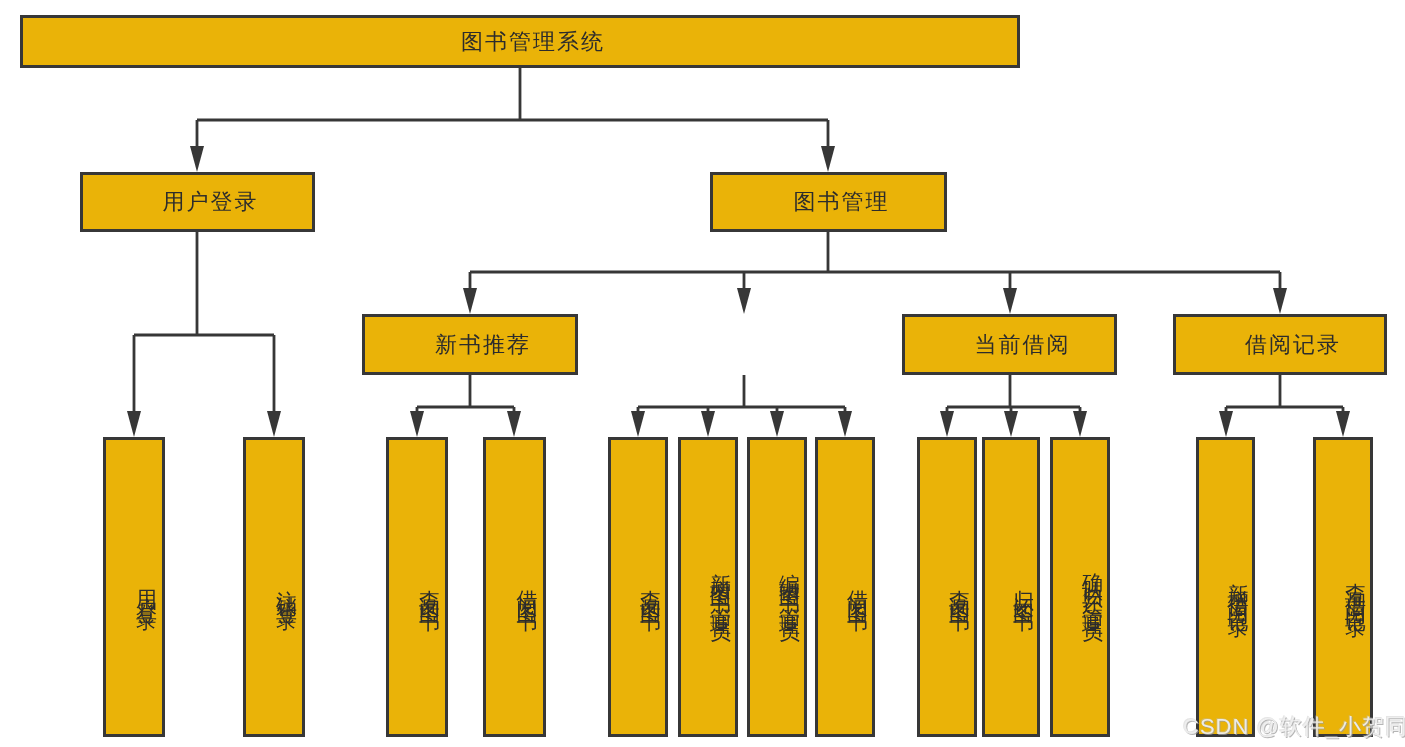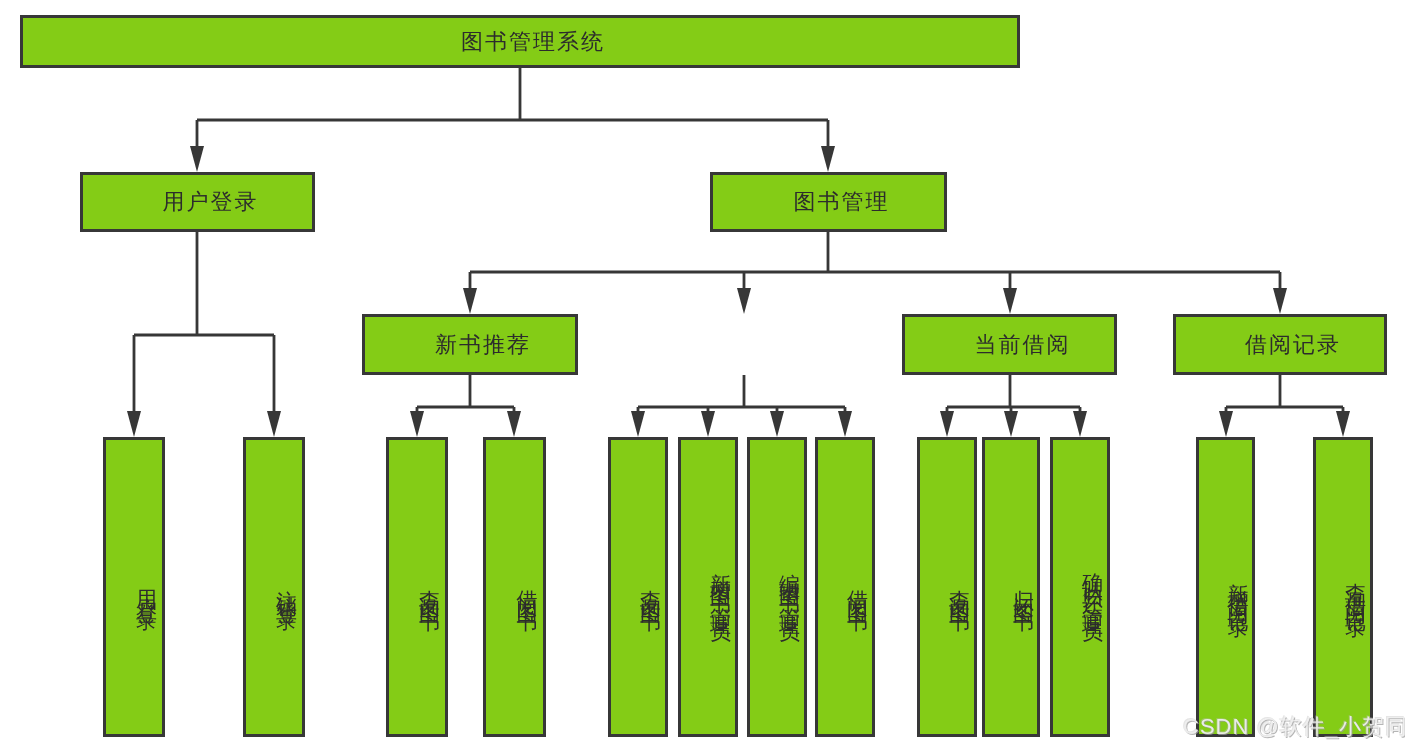--- a/index.html
+++ b/index.html
@@ -14,21 +14,21 @@
   }
   .connectors {
     position:absolute;
     left:0; top:0;
     width:1405px;
     height:747px;
     pointer-events:none;
   }
   .node {
     position:absolute;
-    background:#84cc16;
+    background:#eab308;
     border:3px solid #373737;
     display:flex;
     align-items:center;
     justify-content:center;
     color:#2c2c2c;
     font-size:22px;
     letter-spacing:2px;
     white-space:nowrap;
     padding-left:26px;
   }

